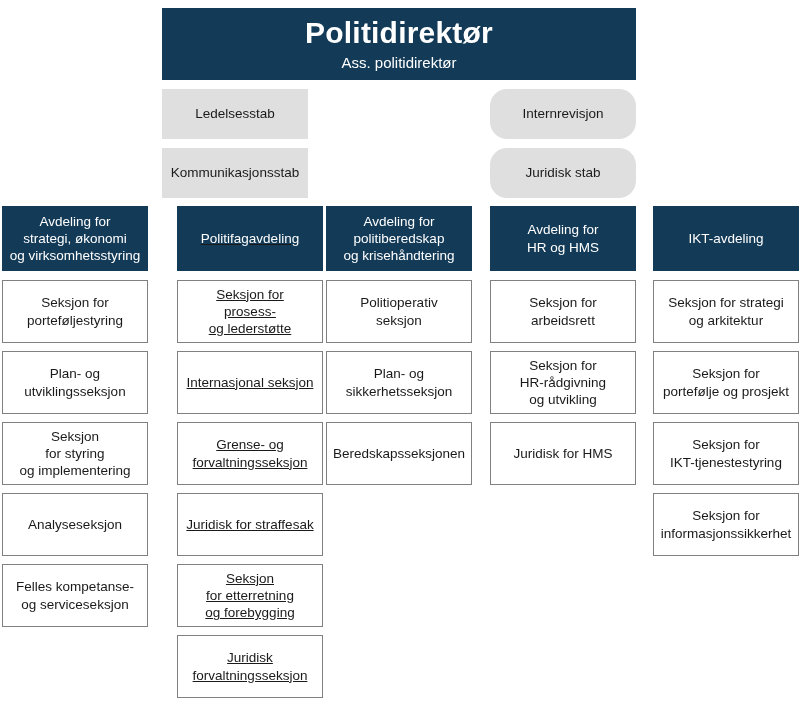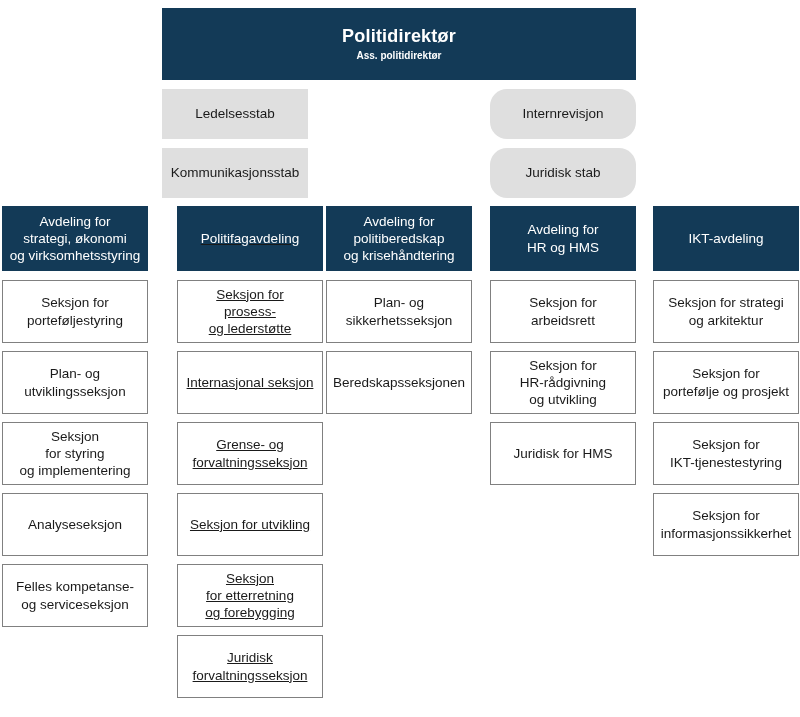--- a/index.html
+++ b/index.html
@@ -30,28 +30,28 @@
     height: 72px;
     background: #133A57;
     color: #ffffff;
     display: flex;
     flex-direction: column;
     align-items: center;
     justify-content: center;
     box-sizing: border-box;
   }
   .leader-title {
-    font-size: 18px;
+    font-size: 30px;
     font-weight: bold;
     line-height: 1.15;
     letter-spacing: .2px;
   }
   .leader-sub {
-    font-size: 10px;
-    font-weight: bold;
+    font-size: 15px;
+    font-weight: normal;
     line-height: 1.3;
     margin-top: 2px;
   }
 
   
   .staff-box {
     position: absolute;
     width: 146px;
     height: 50px;
     background: #dfdfdf;
@@ -151,32 +151,34 @@
   </div>
 
   <div class="column col-2">
     <div class="dept-header multiline">Politifagavdeling</div>
     <div class="section-box multiline">Seksjon for
 prosess-
 og lederstøtte</div>
     <div class="section-box multiline">Internasjonal seksjon</div>
     <div class="section-box multiline">Grense- og
 forvaltningsseksjon</div>
-    <div class="section-box multiline">Seksjon for utvikling</div>
+    <div class="section-box multiline">Juridisk for straffesak</div>
     <div class="section-box multiline">Seksjon
 for etterretning
 og forebygging</div>
     <div class="section-box multiline">Juridisk
 forvaltningsseksjon</div>
   </div>
 
   <div class="column col-3">
     <div class="dept-header multiline">Avdeling for
 politiberedskap
 og krisehåndtering</div>
+    <div class="section-box multiline">Politioperativ
+seksjon</div>
     <div class="section-box multiline">Plan- og
 sikkerhetsseksjon</div>
     <div class="section-box multiline">Beredskapsseksjonen</div>
   </div>
 
   <div class="column col-4">
     <div class="dept-header multiline">Avdeling for
 HR og HMS</div>
     <div class="section-box multiline">Seksjon for
 arbeidsrett</div>

